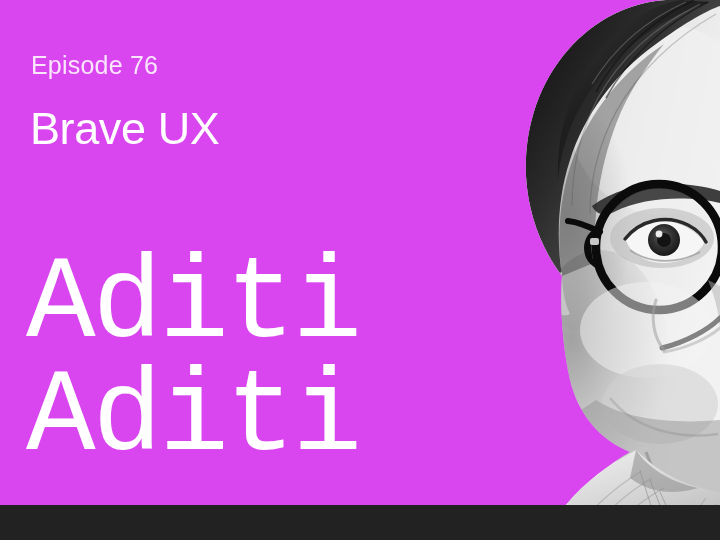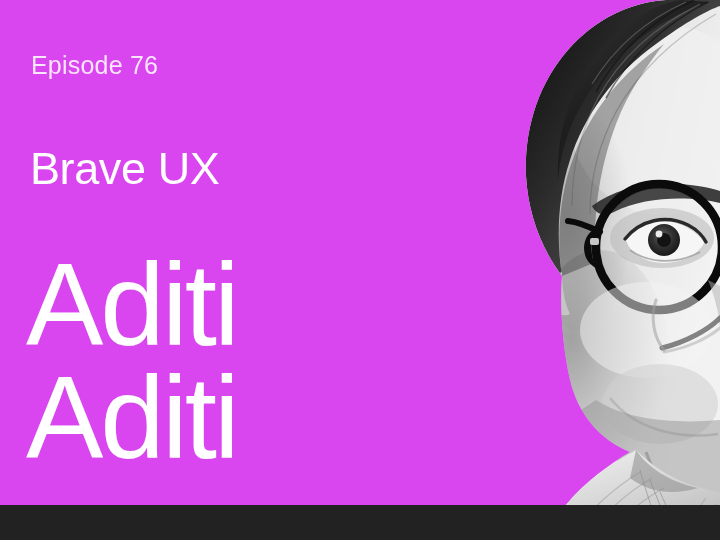--- a/index.html
+++ b/index.html
@@ -44,32 +44,32 @@
   .show-title {
     position: absolute;
     left: 30px;
     top: 103px;
     font-size: 45px;
     font-weight: 300;
     letter-spacing: -0.4px;
     color: #ffffff;
     line-height: 1.15;
     white-space: nowrap;
-    margin-top: 40px;
   }
   .guest-name {
     position: absolute;
     left: 26px;
     top: 249px;
     color: #ffffff;
     font-weight: 300;
     font-size: 116px;
     line-height: 0.97;
     letter-spacing: -3px;
     white-space: nowrap;
+    font-family: Liberation Mono, monospace;
   }
   .guest-name .line { display: block; }
 </style>
 </head>
 <body>
 
 <div id="cover">
 
   <div id="portrait">
     <svg width="270" height="540" viewBox="0 0 270 540" xmlns="http://www.w3.org/2000/svg">

